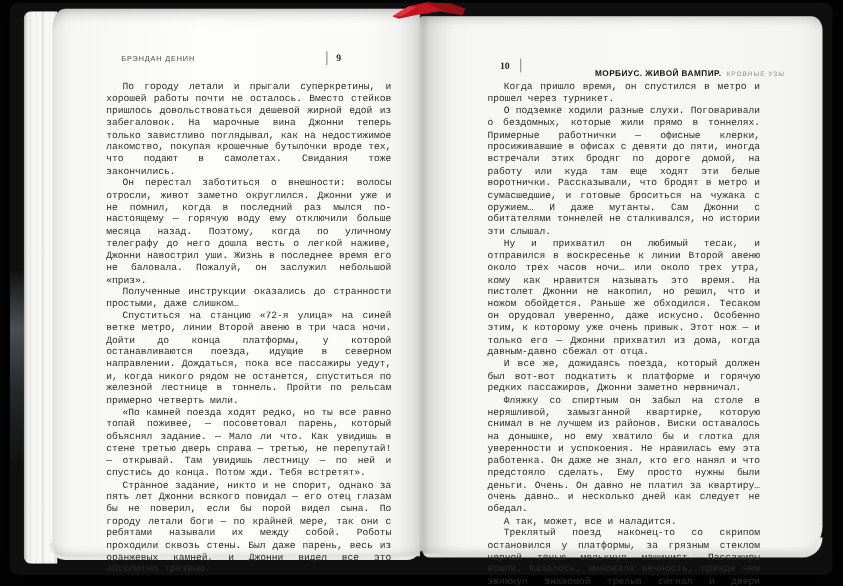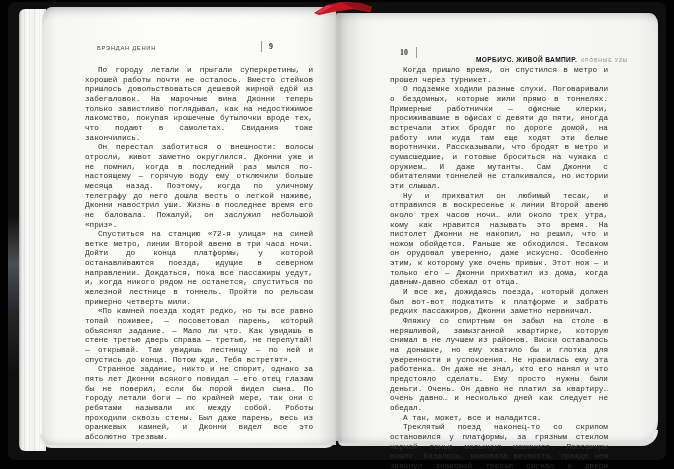--- a/index.html
+++ b/index.html
@@ -66,20 +66,21 @@
     <div class="lp-header">
       <span class="author">БРЭНДАН ДЕНИН</span>
       <span class="lp-pagenum">
         <span class="bar"></span>
         <span class="num">9</span>
       </span>
     </div>
     <div class="text-block lp-text">
       <p>По городу летали и прыгали суперкретины, и хорошей работы почти не осталось. Вместо стейков пришлось довольствоваться дешевой жирной едой из забегаловок. На марочные вина Джонни теперь только завистливо поглядывал, как на недостижимое лакомство, покупая крошечные бутылочки вроде тех, что подают в самолетах. Свидания тоже закончились.</p>
       <p>Он перестал заботиться о внешности: волосы отросли, живот заметно округлился. Джонни уже и не помнил, когда в последний раз мылся по-настоящему — горячую воду ему отключили больше месяца назад. Поэтому, когда по уличному телеграфу до него дошла весть о легкой наживе, Джонни навострил уши. Жизнь в последнее время его не баловала. Пожалуй, он заслужил небольшой «приз».</p>
+      <p>Полученные инструкции оказались до странности простыми, даже слишком…</p>
       <p>Спуститься на станцию «72-я улица» на синей ветке метро, линии Второй авеню в три часа ночи. Дойти до конца платформы, у которой останавливаются поезда, идущие в северном направлении. Дождаться, пока все пассажиры уедут, и, когда никого рядом не останется, спуститься по железной лестнице в тоннель. Пройти по рельсам примерно четверть мили.</p>
       <p>«По камней поезда ходят редко, но ты все равно топай поживее, — посоветовал парень, который объяснял задание. — Мало ли что. Как увидишь в стене третью дверь справа — третью, не перепутай! — открывай. Там увидишь лестницу — по ней и спустись до конца. Потом жди. Тебя встретят».</p>
       <p>Странное задание, никто и не спорит, однако за пять лет Джонни всякого повидал — его отец глазам бы не поверил, если бы порой видел сына. По городу летали боги — по крайней мере, так они с ребятами называли их между собой. Роботы проходили сквозь стены. Был даже парень, весь из оранжевых камней, и Джонни видел все это абсолютно трезвым.</p>
     </div>
   </div>
 
   <div class="page page-right">
     <div class="rp-header">
       <span class="rp-num">
         <span class="num">10</span>
@@ -87,21 +88,21 @@
       </span>
       <span class="title-wrap">
         <span class="t-main">МОРБИУС. ЖИВОЙ ВАМПИР.</span>
         <span class="t-sub">КРОВНЫЕ УЗЫ</span>
       </span>
     </div>
     <div class="text-block rp-text">
       <p>Когда пришло время, он спустился в метро и прошел через турникет.</p>
       <p>О подземке ходили разные слухи. Поговаривали о бездомных, которые жили прямо в тоннелях. Примерные работнички — офисные клерки, просиживавшие в офисах с девяти до пяти, иногда встречали этих бродяг по дороге домой, на работу или куда там еще ходят эти белые воротнички. Рассказывали, что бродят в метро и сумасшедшие, и готовые броситься на чужака с оружием… И даже мутанты. Сам Джонни с обитателями тоннелей не сталкивался, но истории эти слышал.</p>
       <p>Ну и прихватил он любимый тесак, и отправился в воскресенье к линии Второй авеню около трех часов ночи… или около трех утра, кому как нравится называть это время. На пистолет Джонни не накопил, но решил, что и ножом обойдется. Раньше же обходился. Тесаком он орудовал уверенно, даже искусно. Особенно этим, к которому уже очень привык. Этот нож — и только его — Джонни прихватил из дома, когда давным-давно сбежал от отца.</p>
-      <p>И все же, дожидаясь поезда, который должен был вот-вот подкатить к платформе и забрать редких пассажиров, Джонни заметно нервничал.</p>
+      <p>И все же, дожидаясь поезда, который должен был вот-вот подкатить к платформе и горячую редких пассажиров, Джонни заметно нервничал.</p>
       <p>Фляжку со спиртным он забыл на столе в неряшливой, замызганной квартирке, которую снимал в не лучшем из районов. Виски оставалось на донышке, но ему хватило бы и глотка для уверенности и успокоения. Не нравилась ему эта работенка. Он даже не знал, кто его нанял и что предстояло сделать. Ему просто нужны были деньги. Очень. Он давно не платил за квартиру… очень давно… и несколько дней как следует не обедал.</p>
       <p>А так, может, все и наладится.</p>
       <p>Треклятый поезд наконец-то со скрипом остановился у платформы, за грязным стеклом черной тенью мелькнул машинист. Пассажиры вошли. Казалось, миновала вечность, прежде чем звякнул знакомой трелью сигнал и двери закрылись.</p>
       <p>Поезд стоял, будто прилипнув к рельсам.</p>
     </div>
   </div>
 
   <div class="gutter"></div>
 
   <svg class="ribbon" width="64" height="18" viewBox="0 0 64 18">

